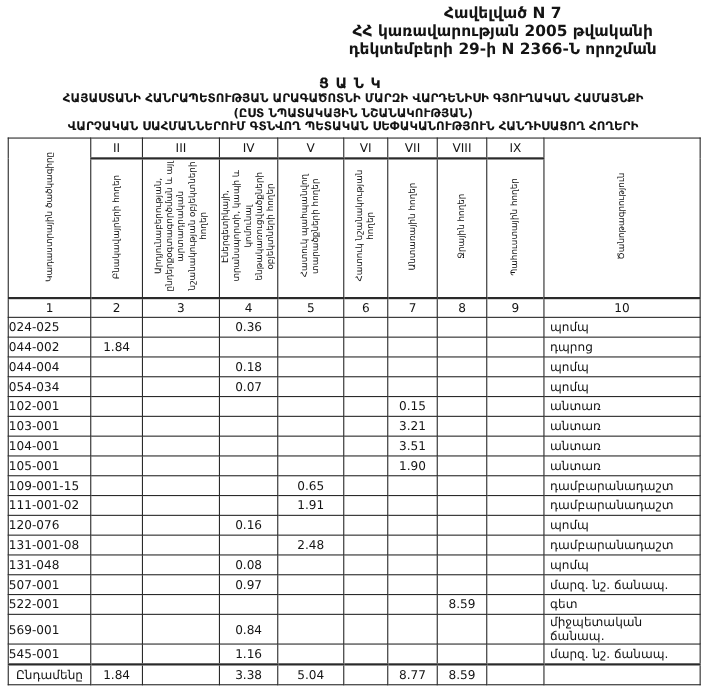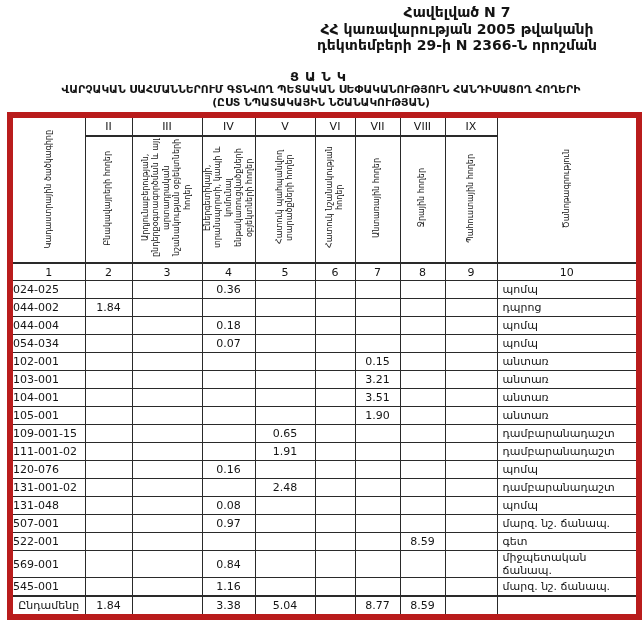--- a/index.html
+++ b/index.html
@@ -22,21 +22,21 @@
   
   .title-block { text-align:center; margin-top:15px; font-weight:bold; }
   .title-main { font-size:13px; letter-spacing:6px; }
   .title-line { font-size:10.8px; line-height:1.2; white-space:nowrap; }
   
   table {
     border-collapse:collapse;
     table-layout:fixed;
     width:629px;
     margin:3px 0 0 7px;
-    border:6px solid #b91c1c;
+    border:1px solid #b91c1c;
   }
   th, td {
     border:1px solid #2a2a2a;
     padding:0;
     font-weight:normal;
     overflow:hidden;
   }
   .roman-row th { height:17px; font-size:11px; text-align:center; border-bottom-width:2px; }
   .vhead-row th, th.tall { vertical-align:middle; text-align:center; }
   .vhead-row th { height:121px; }
@@ -74,22 +74,23 @@
 <div>
 
   <div class="appendix">
     <div>Հավելված N 7</div>
     <div>ՀՀ կառավարության 2005 թվականի</div>
     <div>դեկտեմբերի 29-ի N 2366-Ն որոշման</div>
   </div>
 
   <div class="title-block">
     <div class="title-main">ՑԱՆԿ</div>
+    <div class="title-line">ՀԱՅԱՍՏԱՆԻ ՀԱՆՐԱՊԵՏՈՒԹՅԱՆ ԱՐԱԳԱԾՈՏՆԻ ՄԱՐԶԻ ՎԱՐԴԵՆԻՍԻ ԳՅՈՒՂԱԿԱՆ ՀԱՄԱՅՆՔԻ</div>
+    <div class="title-line">(ԸՍՏ ՆՊԱՏԱԿԱՅԻՆ ՆՇԱՆԱԿՈՒԹՅԱՆ)</div>
     <div class="title-line">ՎԱՐՉԱԿԱՆ ՍԱՀՄԱՆՆԵՐՈՒՄ ԳՏՆՎՈՂ ՊԵՏԱԿԱՆ ՍԵՓԱԿԱՆՈՒԹՅՈՒՆ ՀԱՆԴԻՍԱՑՈՂ ՀՈՂԵՐԻ</div>
-    <div class="title-line">(ԸՍՏ ՆՊԱՏԱԿԱՅԻՆ ՆՇԱՆԱԿՈՒԹՅԱՆ)</div>
   </div>
 
   <table>
     <colgroup>
       <col style="width:75px">
         <col style="width:47px">
         <col style="width:70px">
       <col style="width:53px">
         <col style="width:60px">
         <col style="width:40px">
@@ -265,21 +266,21 @@
           <td class="c-num"></td>
           <td class="c-num">0.16</td>
           <td class="c-num"></td>
           <td class="c-num"></td>
           <td class="c-num"></td>
           <td class="c-num"></td>
           <td class="c-num"></td>
           <td class="c-note">պոմպ</td>
         </tr>
         <tr>
-          <td class="c-code">131-001-02</td>
+          <td class="c-code">131-001-08</td>
           <td class="c-num"></td>
           <td class="c-num"></td>
           <td class="c-num"></td>
           <td class="c-num">2.48</td>
           <td class="c-num"></td>
           <td class="c-num"></td>
           <td class="c-num"></td>
           <td class="c-num"></td>
           <td class="c-note">դամբարանադաշտ</td>
         </tr>

